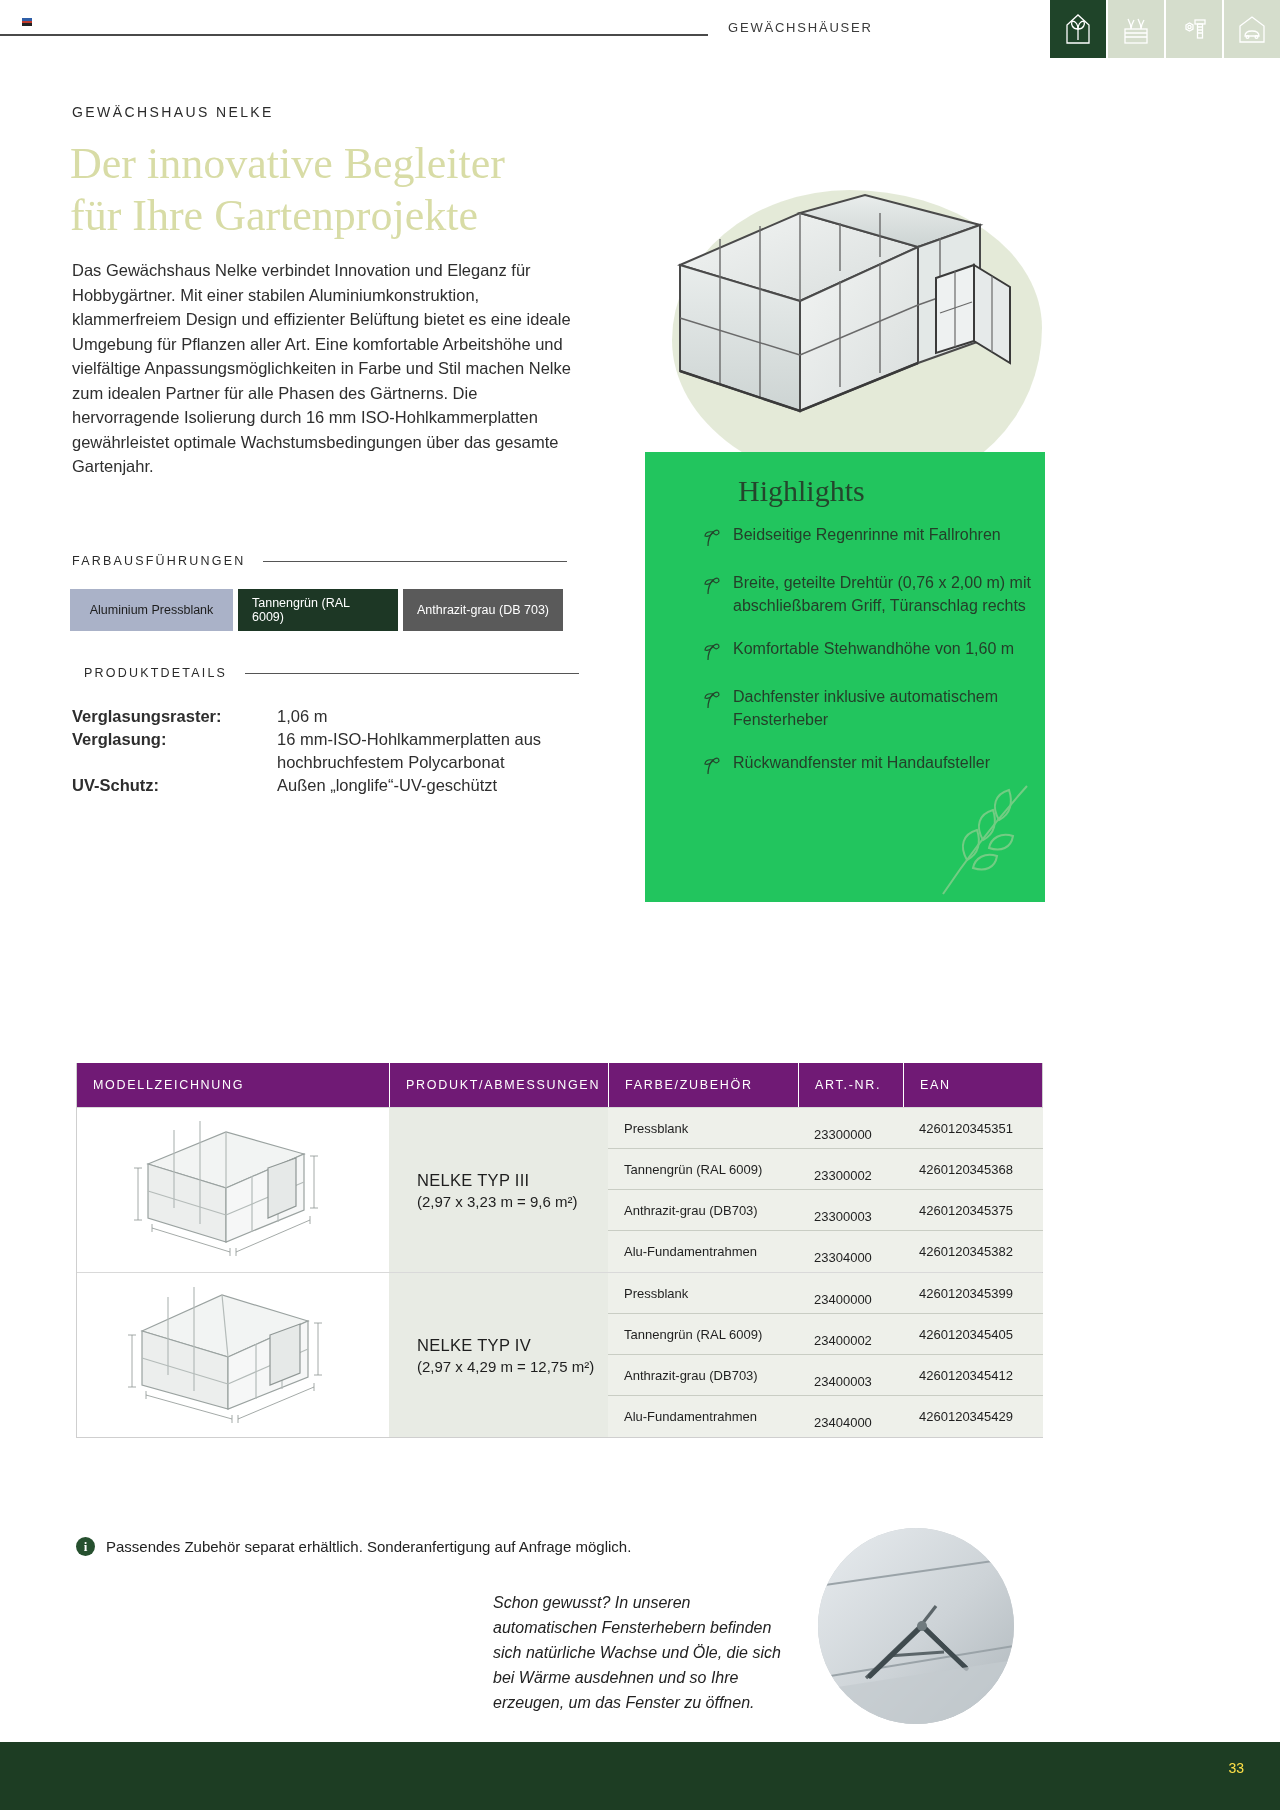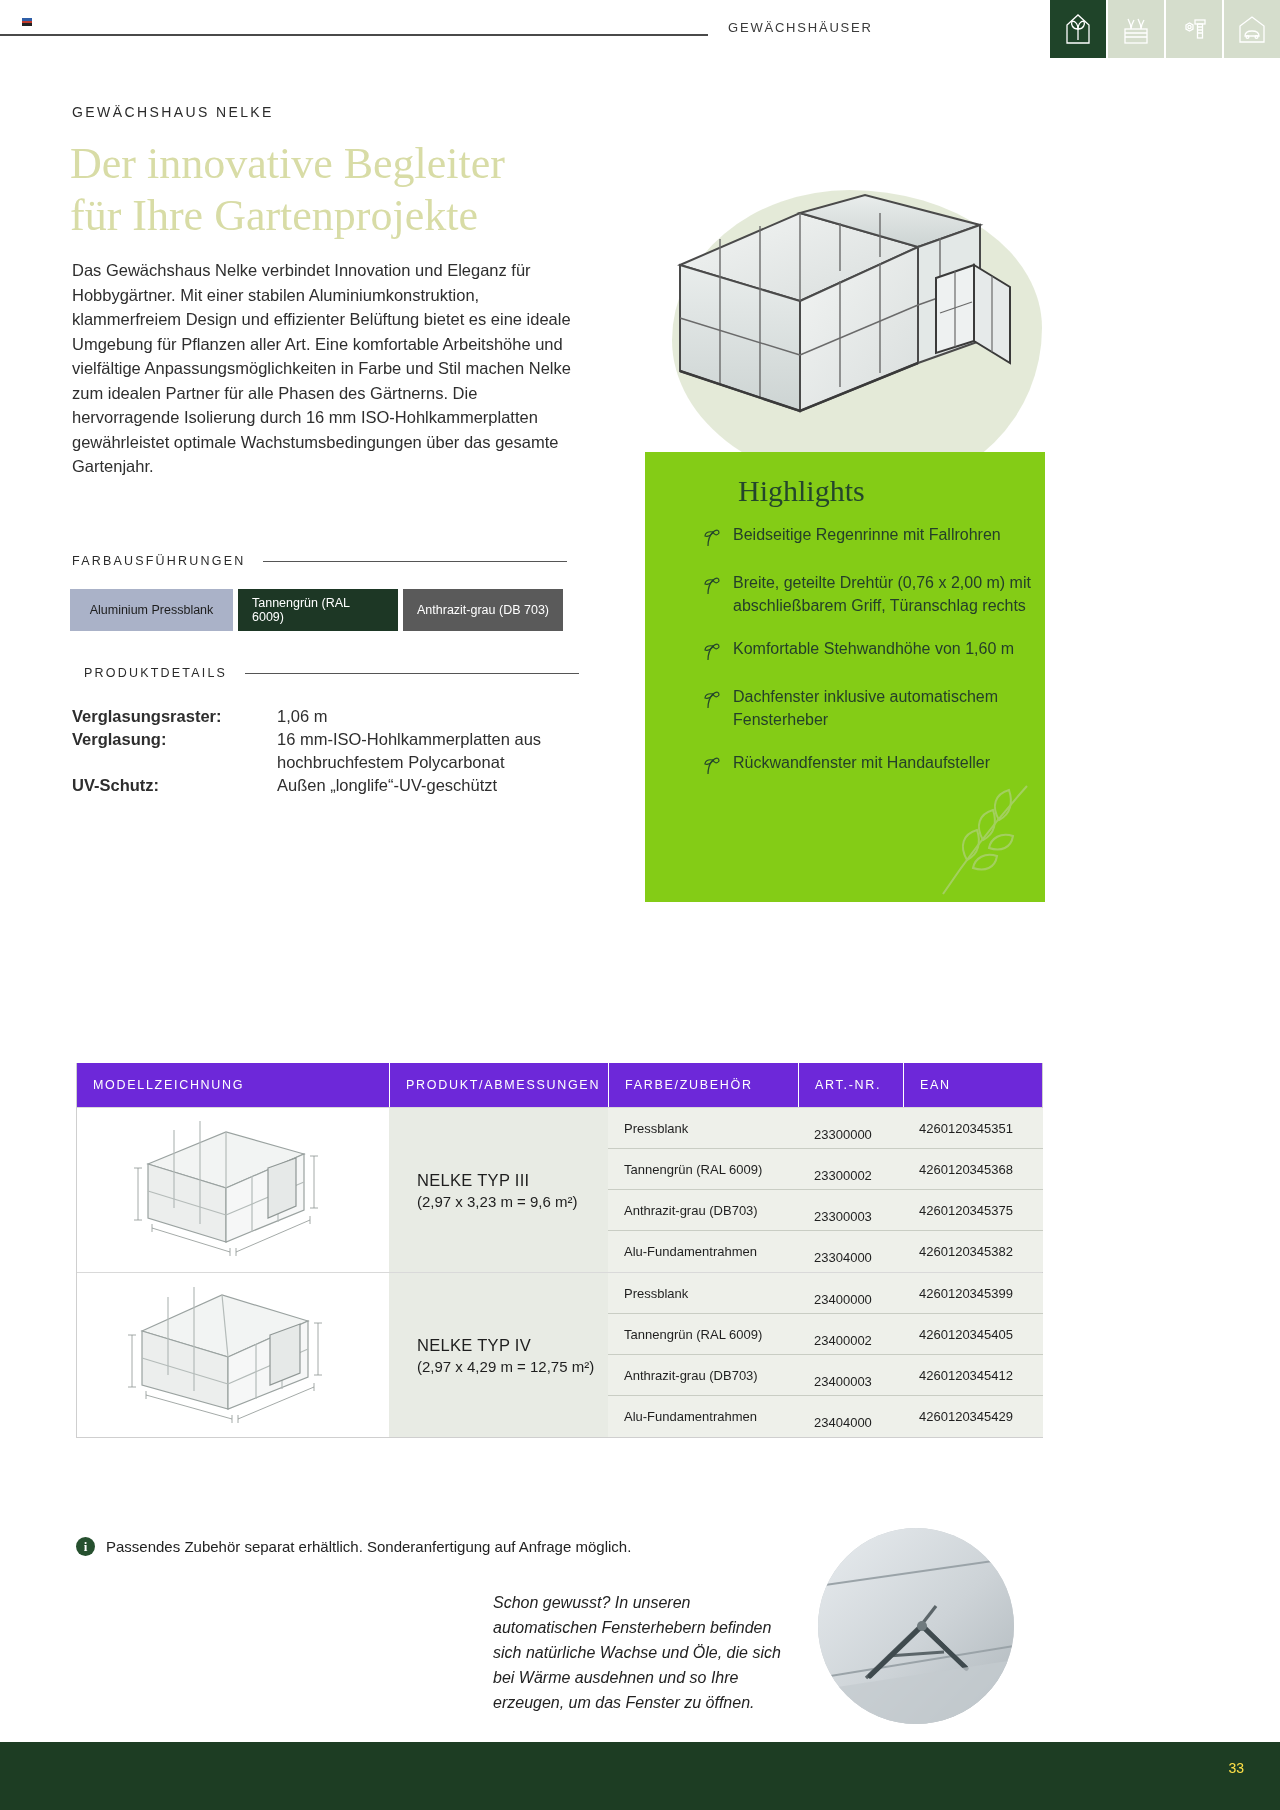--- a/index.html
+++ b/index.html
@@ -154,21 +154,21 @@
     top: 175px; left: 650px;
     width: 400px; height: 310px;
   }
 
   
   .highlights {
     position: absolute;
     top: 452px; left: 645px;
     width: 400px;
     height: 450px;
-    background: #84cc16;
+    background: #22c55e;
   }
   .hl-leafdeco {
     position: absolute;
     right: 2px; bottom: 0px;
     opacity: .5;
   }
   .hl-title {
     position: absolute;
     top: 22px; left: 93px;
     font-family: "Liberation Serif", serif;
@@ -198,21 +198,21 @@
   
   .table-wrap {
     position: absolute;
     top: 1063px; left: 76px;
     width: 967px;
     border: 1px solid #cfcfcf;
     border-top: none;
   }
   .thead {
     display: flex;
-    background: #6d28d9;
+    background: #701a75;
     height: 44px;
   }
   .th {
     color: #ffffff;
     font-size: 12.5px;
     letter-spacing: 1.7px;
     display: flex;
     align-items: center;
     padding-left: 16px;
     border-left: 1.5px solid #ffffff;

